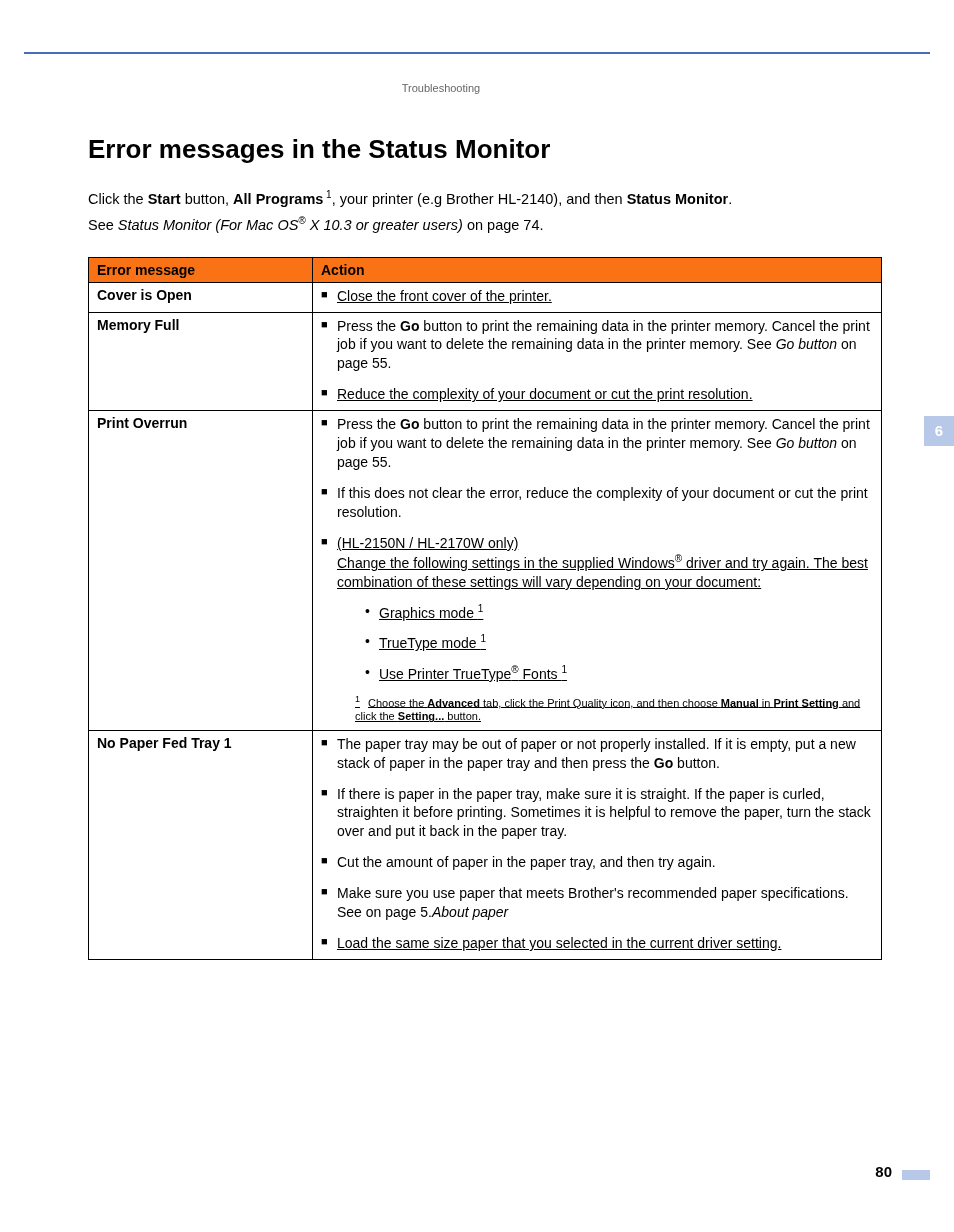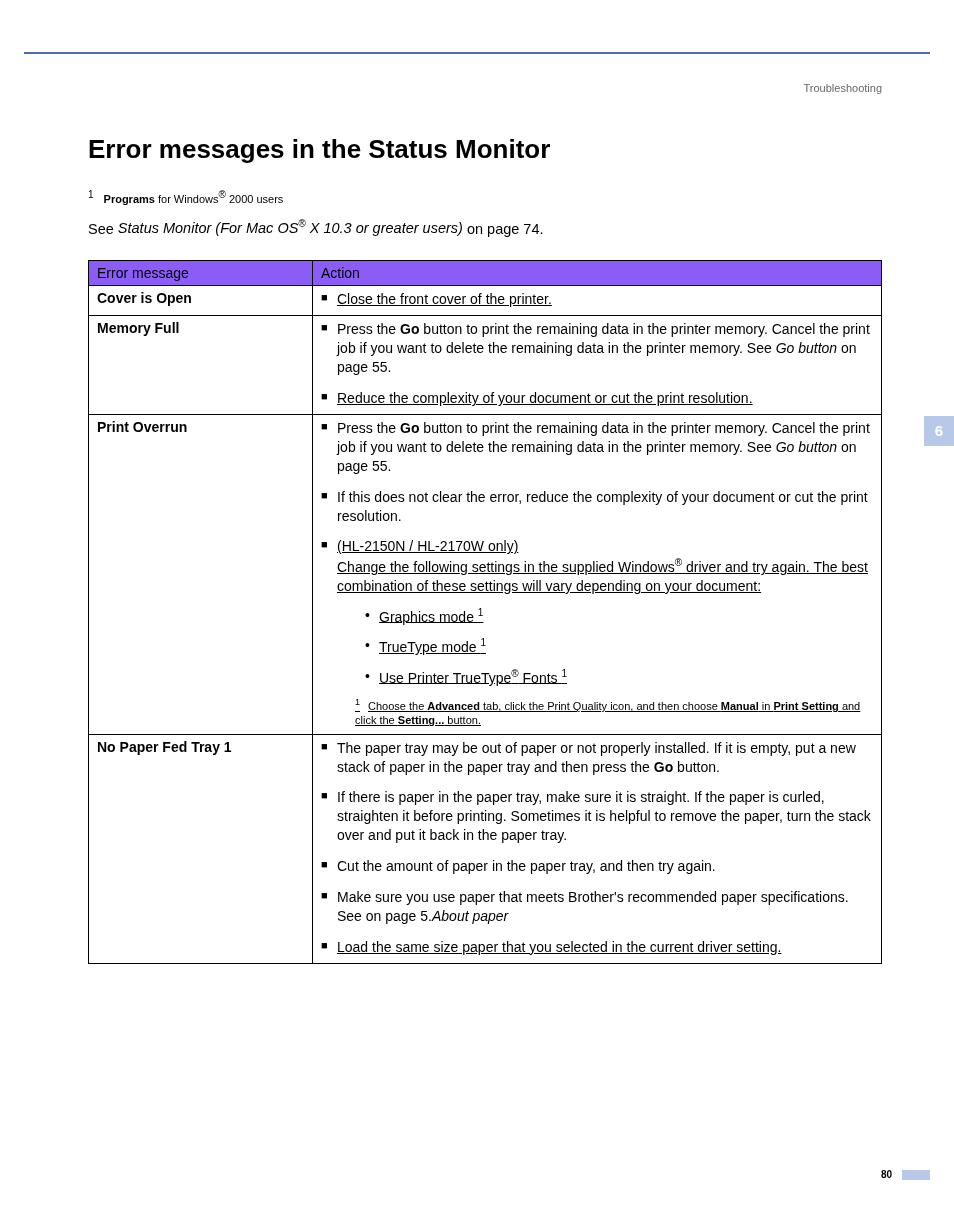--- a/index.html
+++ b/index.html
@@ -10,21 +10,21 @@
       background: #fff;
       width: 954px;
       height: 1232px;
       position: relative;
     }
     .top-rule {
       border-top: 2px solid #4a6db8;
       margin: 52px 24px 0 24px;
     }
     .header-label {
-      text-align: right;
+      text-align: center;
       font-size: 11px;
       color: #666;
       margin: 28px 72px 0 0;
     }
     .content {
       margin: 40px 72px 0 80px;
       padding-left: 8px;
     }
     h1 {
       font-size: 26px;
@@ -54,22 +54,22 @@
       border-collapse: collapse;
       font-size: 14px;
     }
     th, td {
       border: 1px solid #000;
       text-align: left;
       vertical-align: top;
       padding: 4px 8px;
     }
     th {
-      background: #8b5cf6;
-      font-weight: normal;
+      background: #f97316;
+      font-weight: bold;
     }
     td.col1 { width: 224px; font-weight: bold; }
     ul.actions { list-style: none; margin: 0; padding: 0; }
     ul.actions > li {
       position: relative;
       padding-left: 16px;
       margin-bottom: 12px;
       line-height: 1.35;
     }
     ul.actions > li:last-child { margin-bottom: 2px; text-decoration: underline; }
@@ -97,21 +97,21 @@
       color: #fff;
       font-weight: bold;
       font-size: 15px;
       text-align: center;
       line-height: 30px;
     }
     .page-num {
       position: absolute;
       right: 62px;
       bottom: 52px;
-      font-size: 10px;
+      font-size: 15px;
       font-weight: bold;
       color: #000;
     }
     .page-bar {
       position: absolute;
       right: 24px;
       bottom: 52px;
       width: 28px;
       height: 10px;
       background: #b8c8e8;
@@ -120,22 +120,22 @@
 </head>
 <body>
 
 <div class="top-rule"></div>
 <div class="header-label">Troubleshooting</div>
 
 <div class="content">
   <h1>Error messages in the Status Monitor</h1>
 
 
-  <p class="footnote">
-    <span class="fn-num">1</span><span class="bold">Programs</span><span> for Windows</span><span class="sup">®</span><span> 2000 users</span>
+  <p class="step-line">
+    <span>Click the </span><span class="bold">Start</span><span> button, </span><span class="bold">All Programs</span><span class="sup"> 1</span><span>, your printer (e.g Brother HL-2140), and then </span><span class="bold">Status Monitor</span><span>.</span>
   </p>
 
   <p class="see-line">
     <span>See </span><span class="italic"><span>Status Monitor (For Mac OS</span><span class="sup">®</span><span> X 10.3 or greater users)</span></span><span> on page 74.</span>
   </p>
 
   <table>
     <thead>
       <tr>
         <th>Error message</th>

